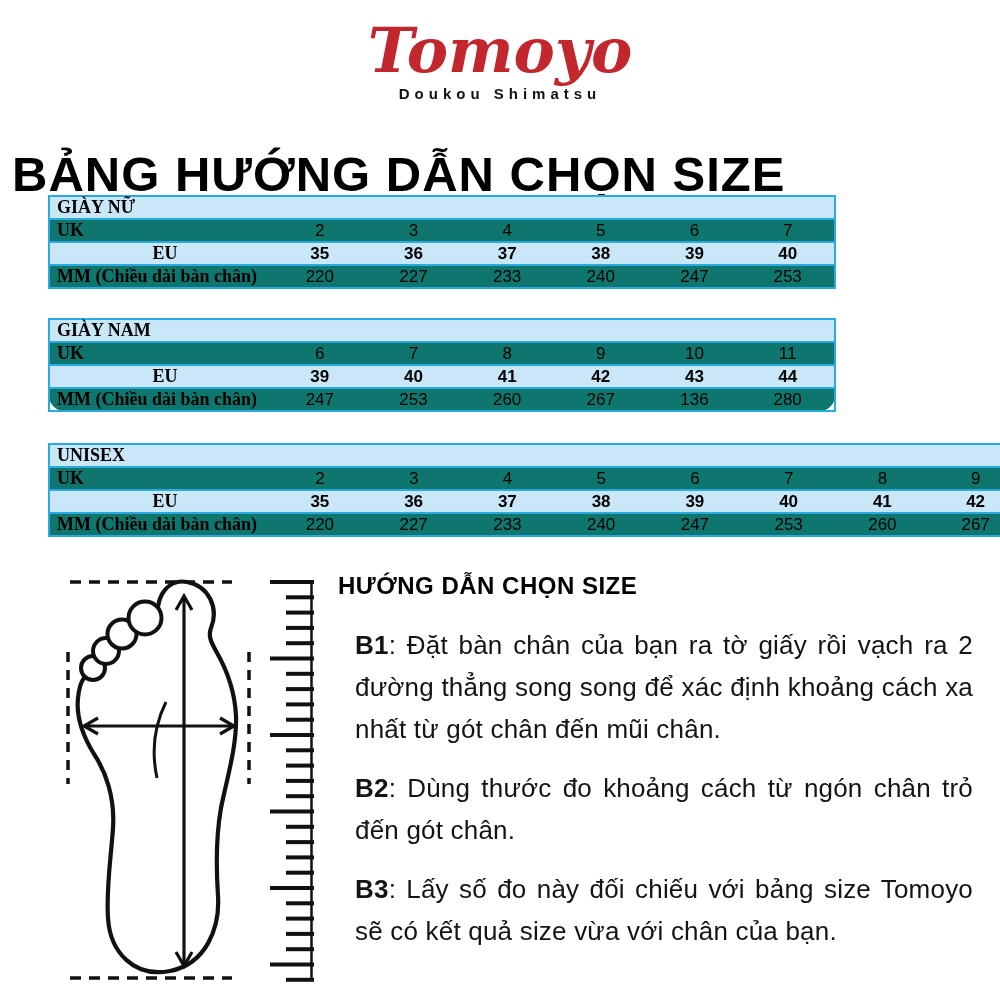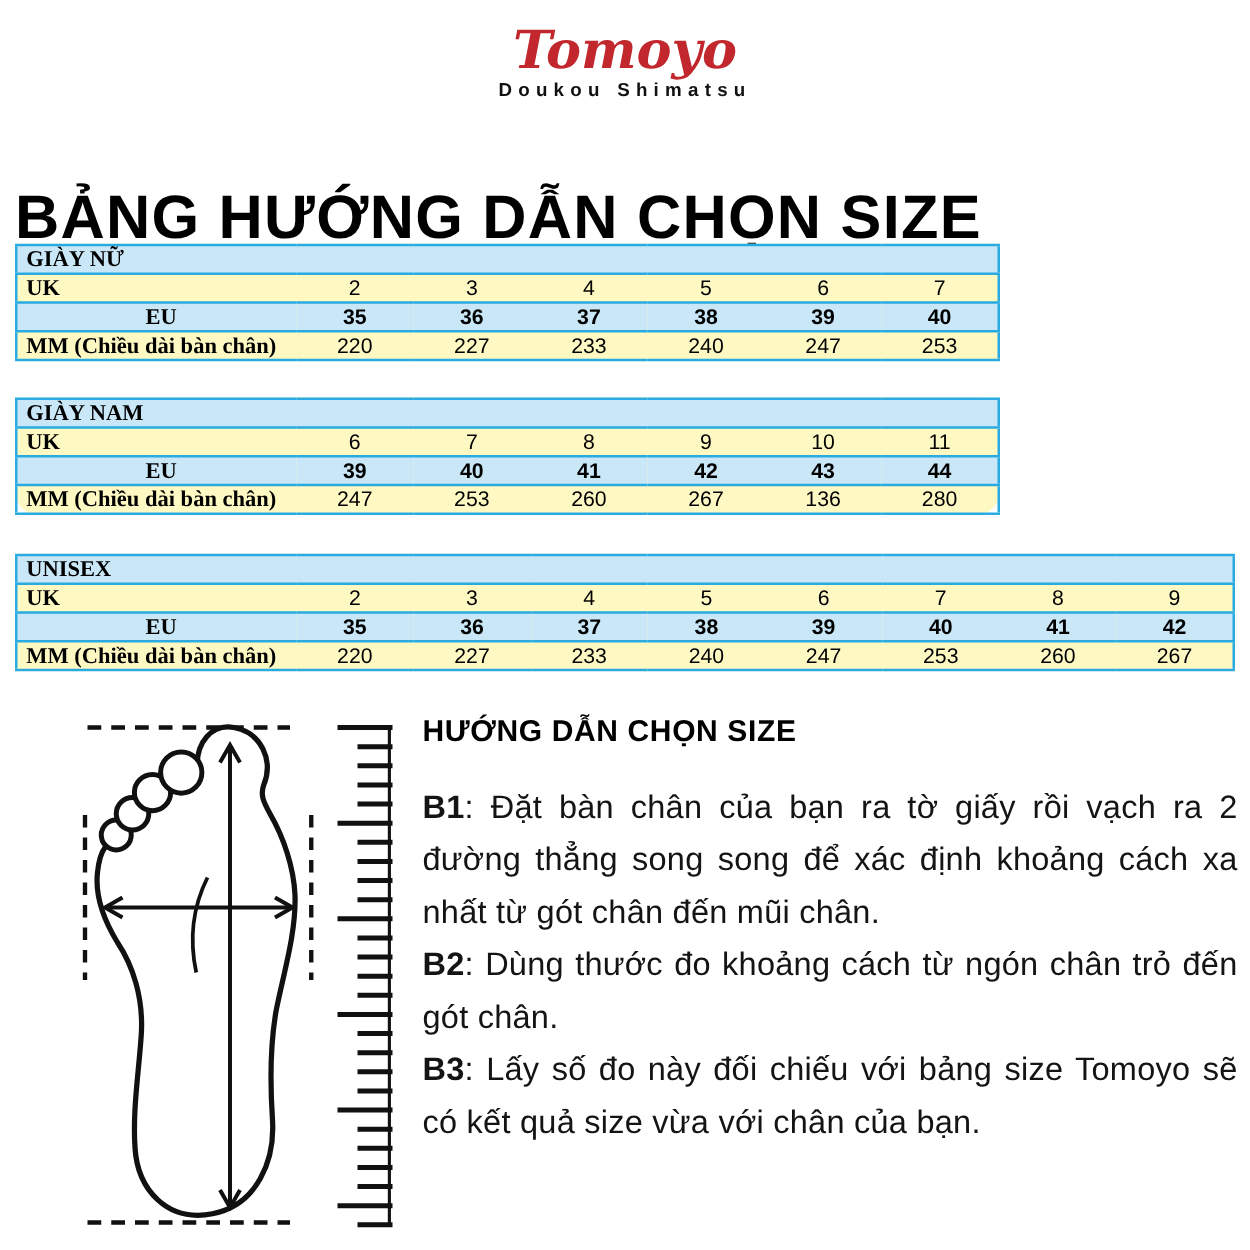--- a/index.html
+++ b/index.html
@@ -7,37 +7,37 @@
     position:relative; width:1000px; height:1000px; background:#ffffff;
     font-family:"Liberation Sans","DejaVu Sans",sans-serif; color:#000;
     overflow:hidden;
   }
 
   
   .logo { position:absolute; top:18px; left:0; width:100%; text-align:center; }
   .logo-script {
     font-family:"DejaVu Serif","Liberation Serif",serif;
     font-style:italic; font-weight:bold;
-    font-size:42px; line-height:1.05; color:var(--red);
+    font-size:62px; line-height:1.05; color:var(--red);
   }
   .logo-sub {
     margin-top:2px; font-size:15px; font-weight:bold;
     letter-spacing:5px; color:#111;
   }
 
   
   .page-title {
     position:absolute; top:134px; left:0; width:100%; margin:12px;
     font-size:49px; font-weight:bold; letter-spacing:1px;
   }
 
   
   .size-table {
     position:absolute; border-collapse:collapse; table-layout:fixed;
-    border:2px solid var(--border); background:#fef9c3;
+    border:2px solid var(--border); background:#0f766e;margin-left:36px;
   }
   .size-table td {
     border-top:2px solid var(--border); border-bottom:2px solid var(--border);
     height:21px; padding:0; font-size:17px; text-align:center; vertical-align:middle;
   }
   .size-table td.thead, .size-table td.tlabel {
     text-align:left; padding-left:7px;
     font-family:"Liberation Serif","DejaVu Serif",serif;
     font-weight:bold; font-size:18px;
   }
@@ -50,21 +50,21 @@
   
   .diagram { position:absolute; left:18px; top:566px; width:315px; height:428px; }
   .guide { position:absolute; left:338px; top:572px; width:652px; }
   .guide-heading {
     margin:0; font-size:24px; font-weight:bold; letter-spacing:.5px;
   }
   .guide-steps {
     margin-top:24px; font-size:26px; line-height:42px;
     text-align:justify; letter-spacing:.2px; color:#141414;
   }
-  .guide-steps p { margin:0; }
+  .guide-steps p { margin:17px; }
   .step-label { font-weight:bold; }
 </style>
 </head>
 <body>
 
 <div class="page">
 
   <header class="logo">
     <div class="logo-script">Tomoyo</div>
     <div class="logo-sub">Doukou Shimatsu</div>

